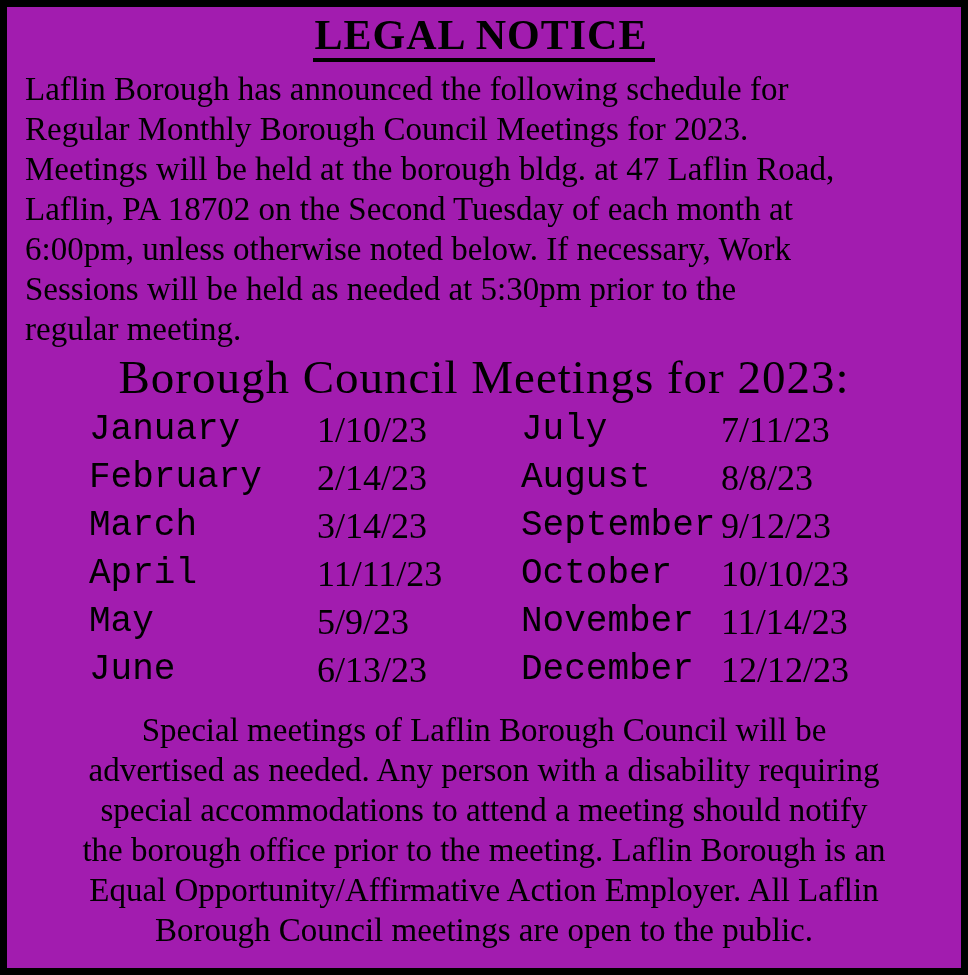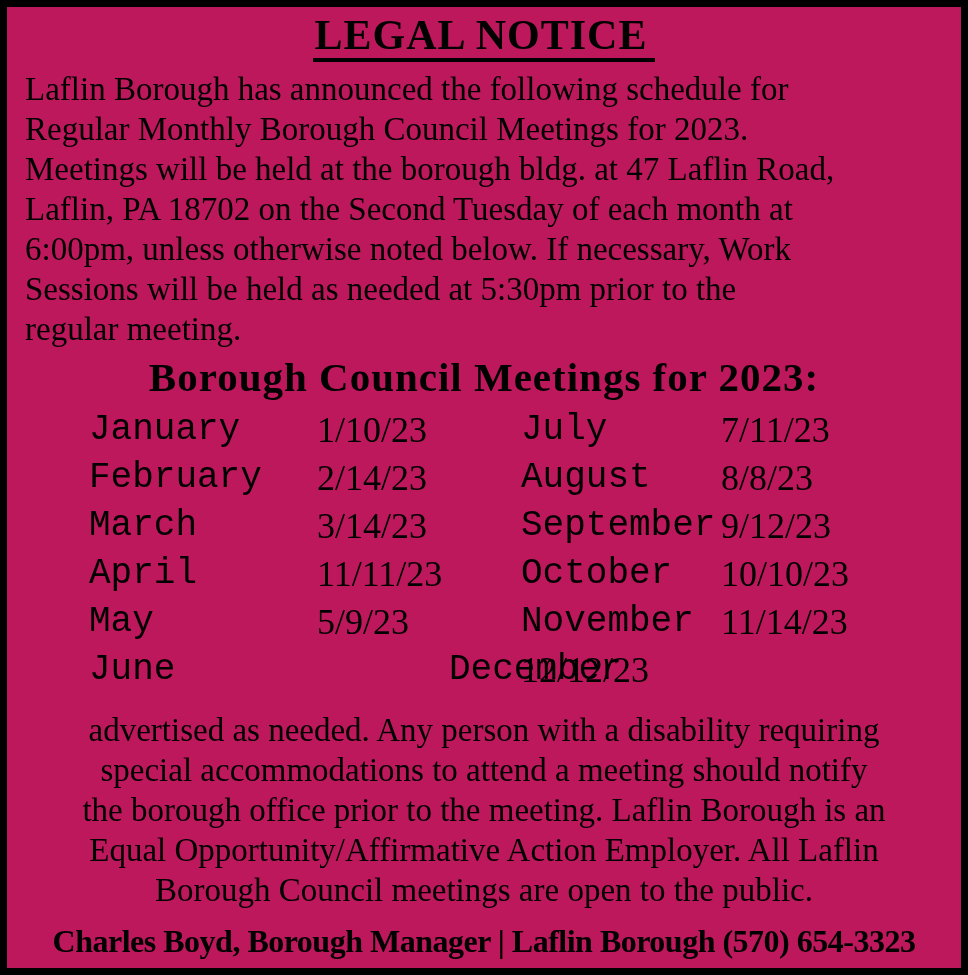--- a/index.html
+++ b/index.html
@@ -6,21 +6,21 @@
     margin: 0;
     padding: 0;
     background: #ffffff;
   }
   .page {
     position: relative;
     width: 968px;
     height: 975px;
     box-sizing: border-box;
     border: 7px solid #000000;
-    background: #be185d;
+    background: #a21caf;
     color: #000000;
     font-family: "Liberation Serif", serif;
     overflow: hidden;
   }
   .inner {
     box-sizing: border-box;
     width: 100%;
     height: 100%;
     padding: 4px 18px 0 18px;
   }
@@ -40,22 +40,22 @@
   .intro {
     margin-top: 7px;
     text-align: left;
     font-size: 33px;
     line-height: 40px;
     white-space: nowrap;
   }
   .schedule-heading {
     margin-top: 5px;
     text-align: center;
-    font-size: 41px;
-    font-weight: bold;
+    font-size: 47px;
+    font-weight: normal;
     line-height: 47px;
     letter-spacing: 1px;
     white-space: nowrap;
   }
   .schedule {
     width: 790px;
     margin: 5px auto 0 auto;
     display: grid;
     grid-template-columns: 228px 132px 72px 200px 158px;
     font-size: 36px;
@@ -132,26 +132,28 @@
       <div class="month">October</div>
       <div class="date">10/10/23</div>
 
       <div class="month">May</div>
       <div class="date">5/9/23</div>
       <div></div>
       <div class="month">November</div>
       <div class="date">11/14/23</div>
 
       <div class="month">June</div>
+      <div class="date">6/13/23</div>
       <div></div>
       <div class="month">December</div>
       <div class="date">12/12/23</div>
     </div>
 
     <div class="closing">
+      <div>Special meetings of Laflin Borough Council will be</div>
       <div>advertised as needed. Any person with a disability requiring</div>
       <div>special accommodations to attend a meeting should notify</div>
       <div>the borough office prior to the meeting. Laflin Borough is an</div>
       <div>Equal Opportunity/Affirmative Action Employer. All Laflin</div>
       <div>Borough Council meetings are open to the public.</div>
     </div>
 
     <div class="footer">Charles Boyd, Borough Manager | Laflin Borough (570) 654-3323</div>
 
   </div>

